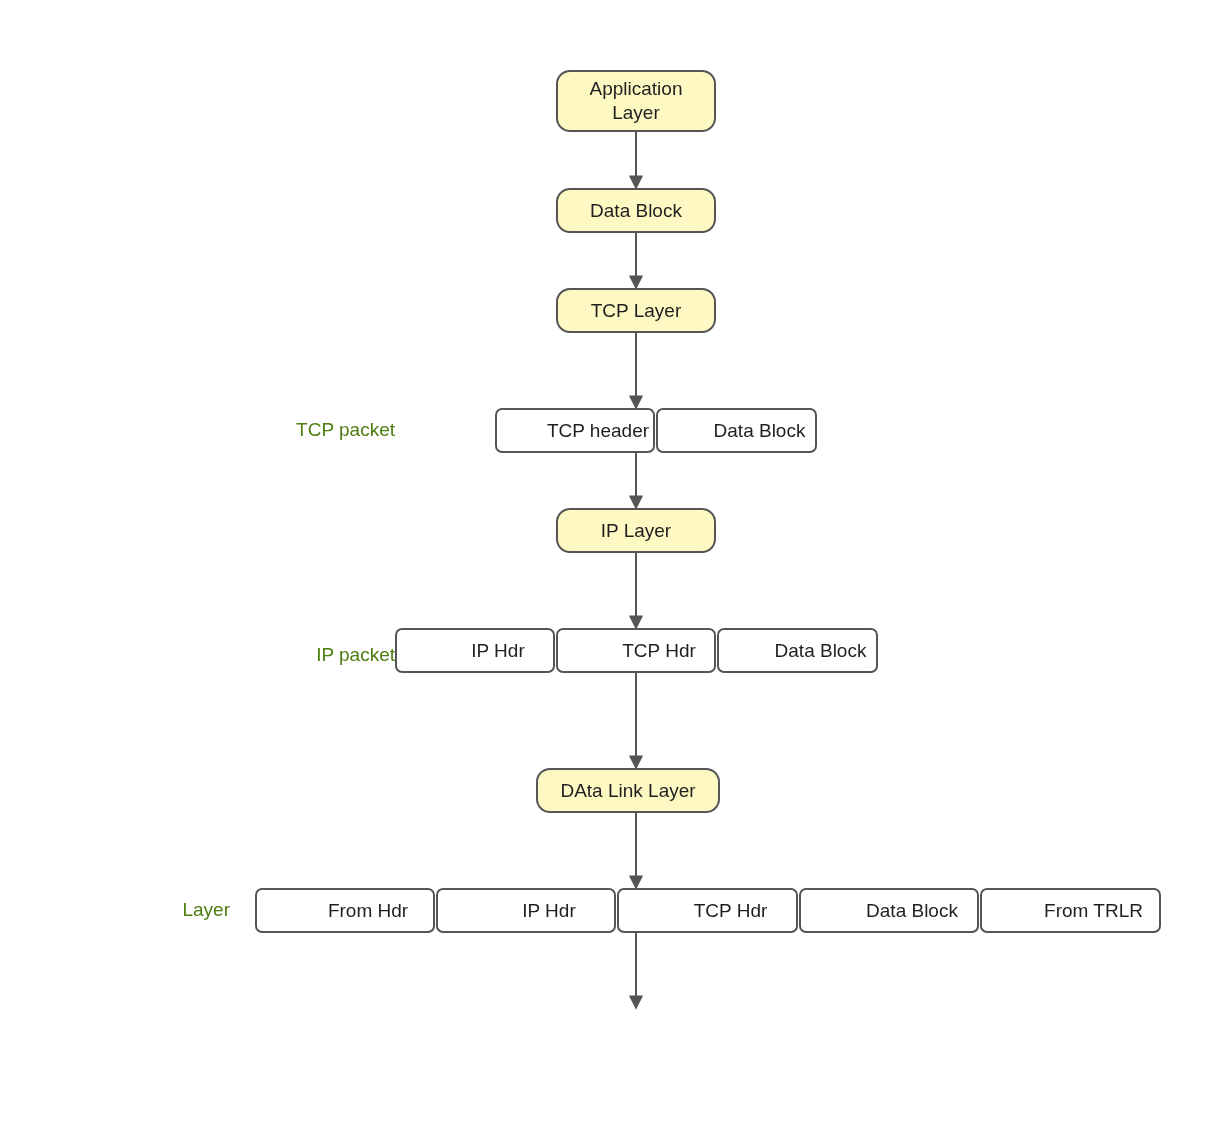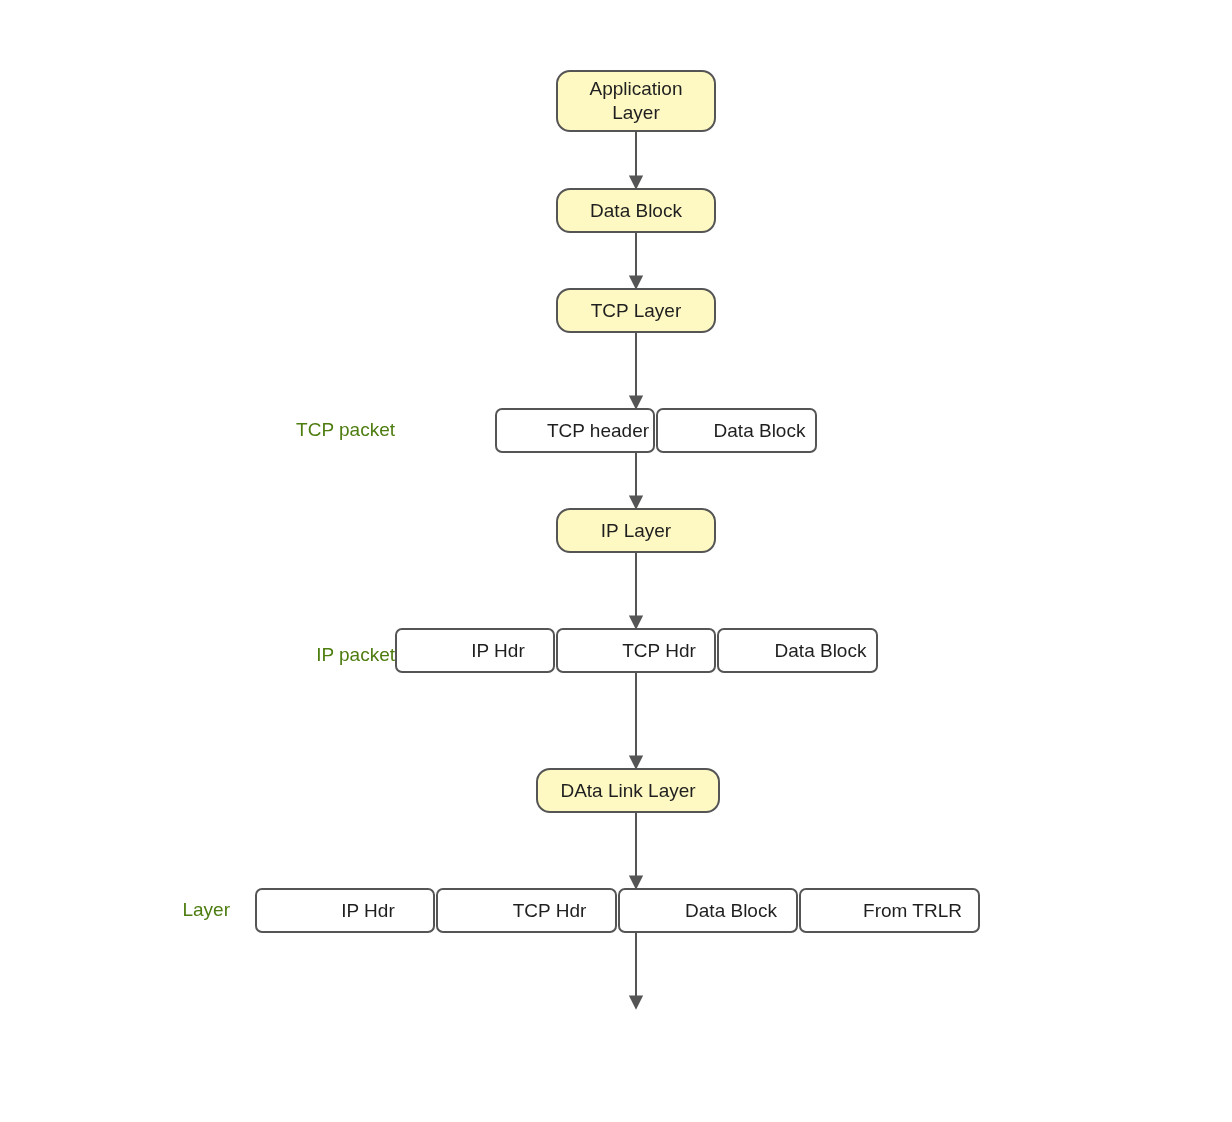--- a/index.html
+++ b/index.html
@@ -130,19 +130,20 @@
 
   <div class="packet-row" style="left:395px; top:628px; height:45px;">
       <div class="seg" style="width: 160px;">IP Hdr</div>
       <div class="seg" style="width: 160px;">TCP Hdr</div>
       <div class="seg" style="width: 161px;">Data Block</div>
     </div>
 
   <div class="row-label" style="left:55px; top:899px; width:175px;">Layer</div>
 
   <div class="packet-row" style="left:255px; top:888px; height:45px;">
+      <div class="seg" style="width: 180px;">From Hdr</div>
       <div class="seg" style="width: 180px;">IP Hdr</div>
       <div class="seg" style="width: 181px;">TCP Hdr</div>
       <div class="seg" style="width: 180px;">Data Block</div>
       <div class="seg" style="width: 181px;">From TRLR</div>
     </div>
 
 </div>
 
 </body></html>

